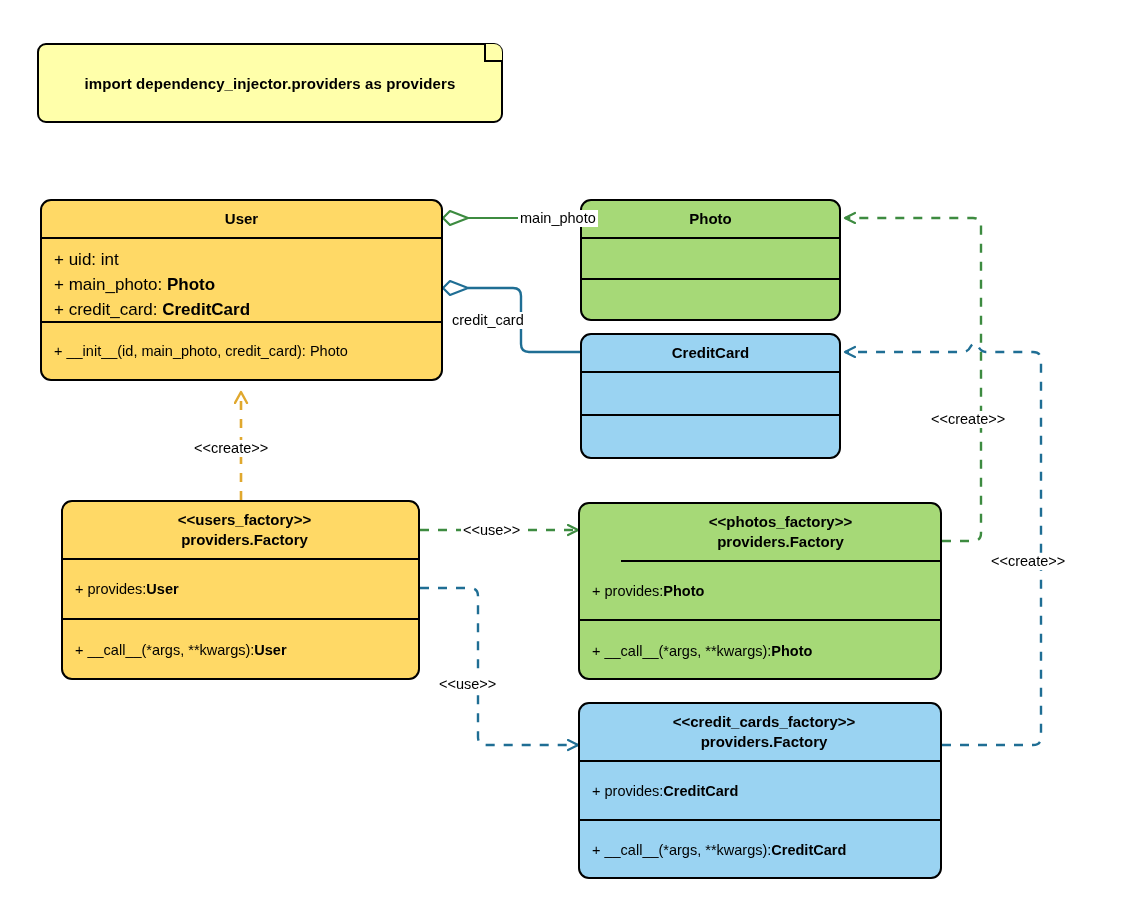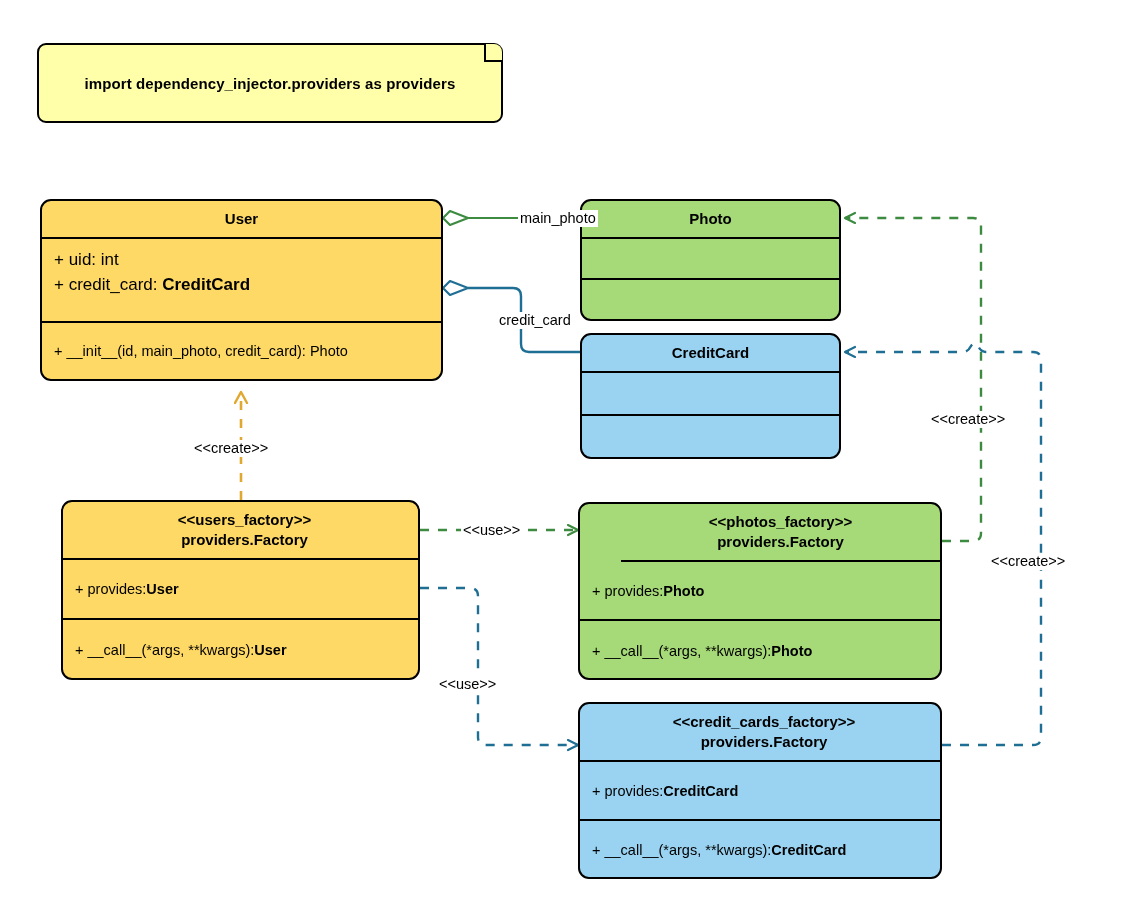--- a/index.html
+++ b/index.html
@@ -170,20 +170,23 @@
 
   <div class="uml yellow" style="left:40px; top:199px; width:403px; height:182px;">
     <div class="row title" style="height:38px;">
       <span>User</span>
     </div>
     <div class="row members" style="height:84px;">
       <div class="line">
         <span>+ uid: int</span>
       </div>
       <div class="line">
+        <span>+ main_photo: </span><b class="t">Photo</b>
+      </div>
+      <div class="line">
         <span>+ credit_card: </span><b class="t">CreditCard</b>
       </div>
     </div>
     <div class="row method" style="height:56px;">
       <span>+ __init__(id, main_photo, credit_card): Photo</span>
     </div>
   </div>
 
   <div class="uml green" style="left:580px; top:199px; width:261px; height:122px;">
     <div class="row title" style="height:38px;">
@@ -241,21 +244,21 @@
         <b class="t">CreditCard</b>
     </div>
     <div class="row method" style="height:58px;">
       <span>+ __call__(*args, **kwargs): </span>
         <b class="t">CreditCard</b>
     </div>
   </div>
 
   <div class="elabel" style="left:474px; top:210px;margin-left:44px;">main_photo</div>
 
-  <div class="elabel" style="left:497px; top:312px;text-align:center;">credit_card</div>
+  <div class="elabel" style="left:450px; top:312px;text-align:center;">credit_card</div>
 
   <div class="elabel" style="left:192px; top:440px;">&lt;&lt;create&gt;&gt;</div>
 
   <div class="elabel" style="left:461px; top:522px;">&lt;&lt;use&gt;&gt;</div>
 
   <div class="elabel" style="left:437px; top:676px;">&lt;&lt;use&gt;&gt;</div>
 
   <div class="elabel" style="left:929px; top:411px;">&lt;&lt;create&gt;&gt;</div>
 
   <div class="elabel" style="left:989px; top:553px;">&lt;&lt;create&gt;&gt;</div>

